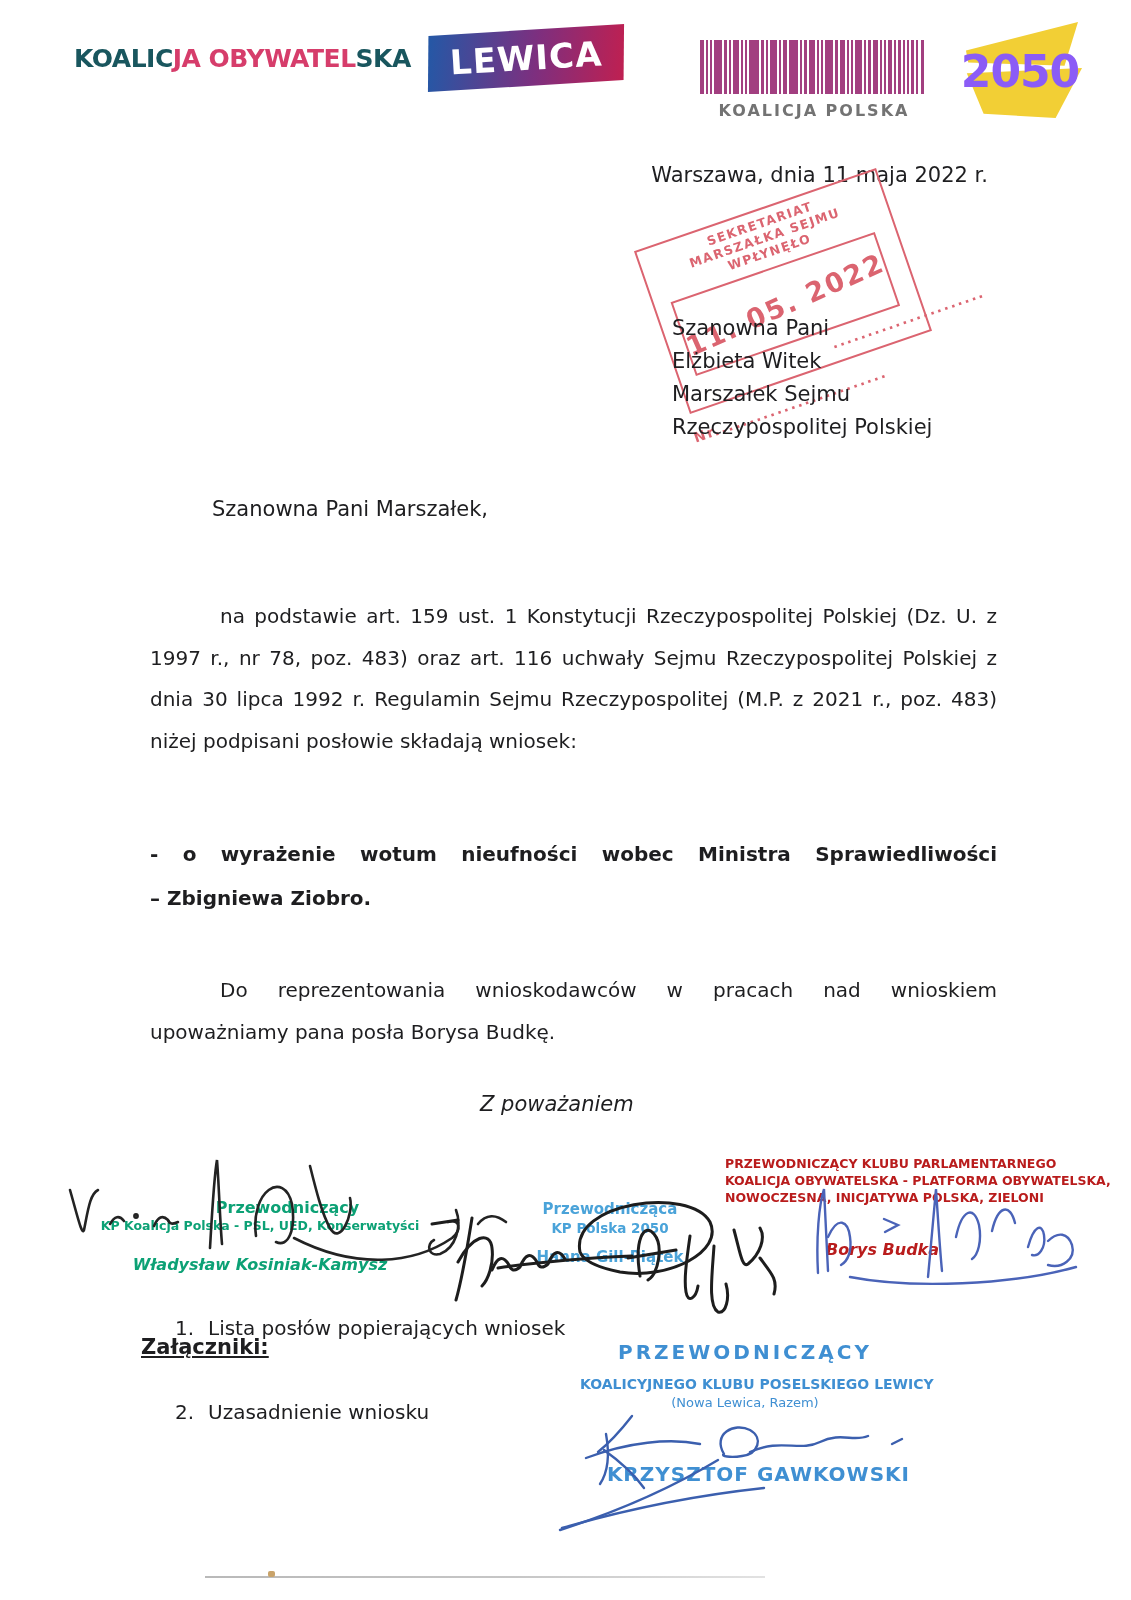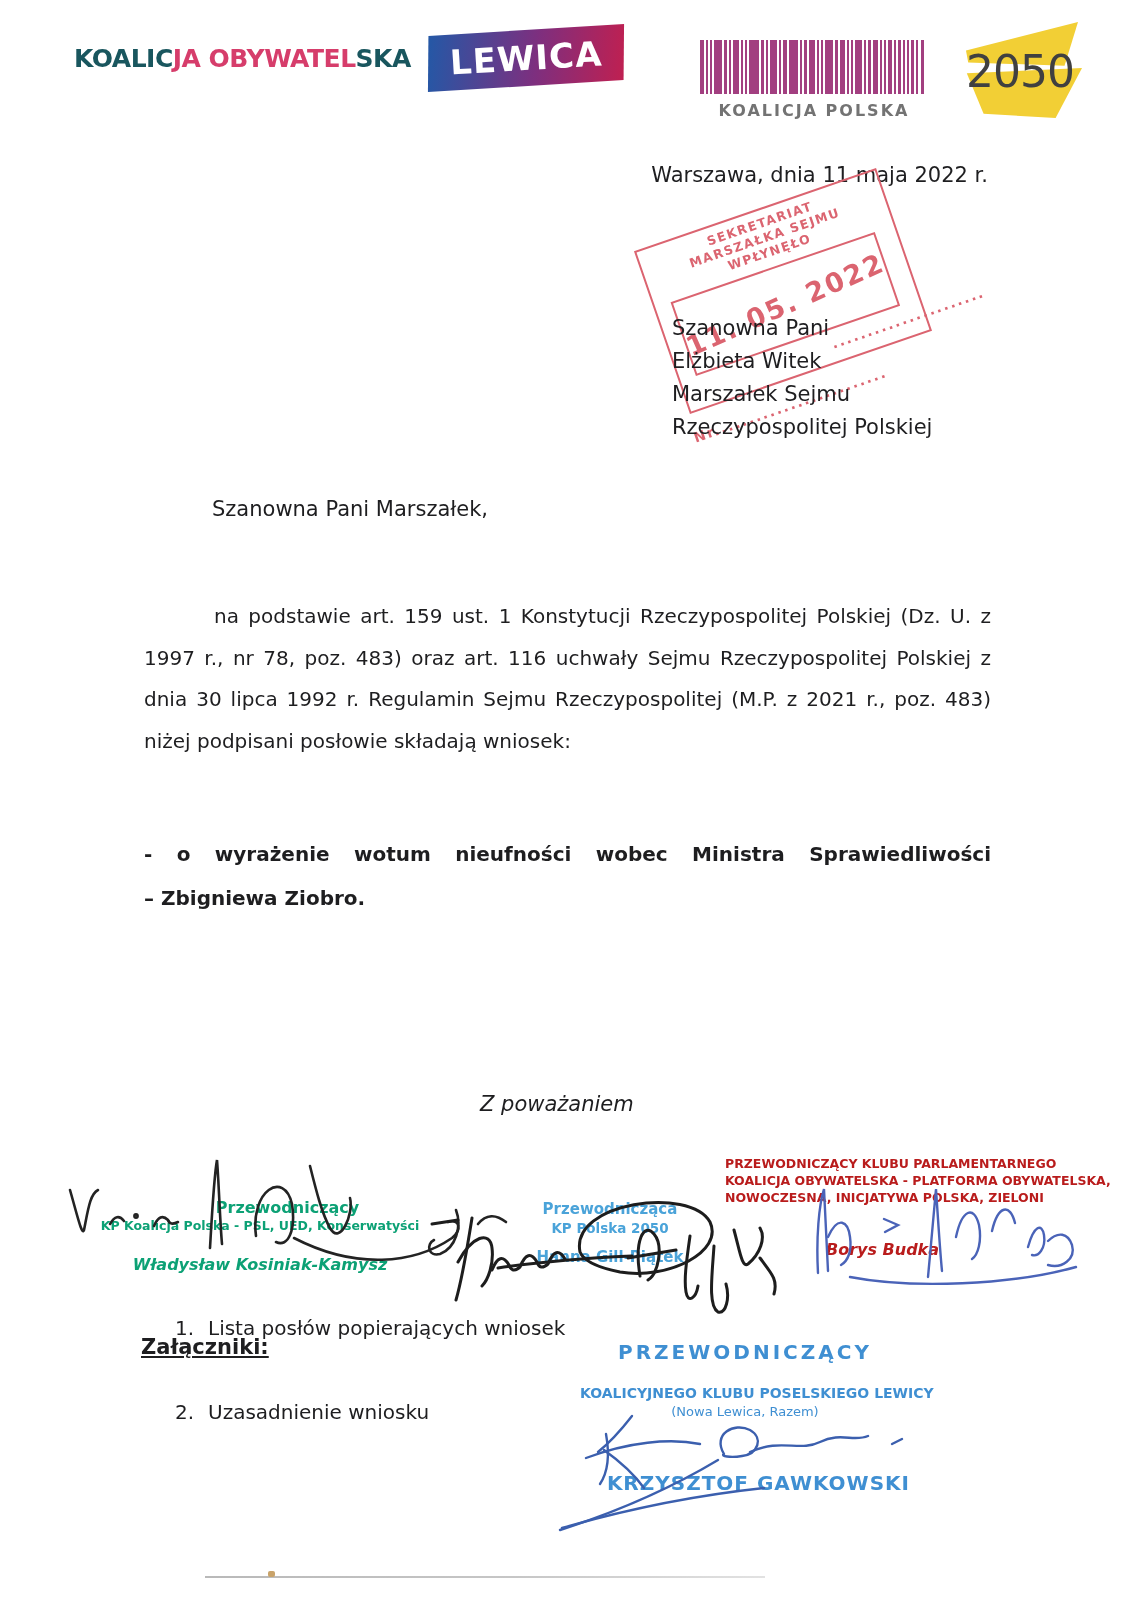--- a/index.html
+++ b/index.html
@@ -21,21 +21,21 @@
     transform:rotate(-3.5deg) skewX(-4deg);
     display:flex; align-items:center; justify-content:center;
   }
   .lewica span{color:#fff; font-size:34px; font-weight:800; letter-spacing:1px; transform:skewX(4deg);}
   .kp-block{left:700px; top:40px; width:228px; text-align:center;}
   .kp-caption{margin-top:3px; color:#737373; font-weight:bold; font-size:16px; letter-spacing:2px; white-space:nowrap;}
   .logo2050{left:952px; top:16px; width:136px; height:108px;}
   .y1,.y2{position:absolute; background:#f2cf35;}
   .y1{left:14px; top:6px; width:112px; height:46px; clip-path:polygon(0 62%,100% 0,88% 95%,2% 88%);}
   .y2{left:10px; top:52px; width:120px; height:52px; clip-path:polygon(4% 10%,100% 0,78% 96%,18% 88%);}
-  .t2050{position:absolute; left:0; top:30px; width:100%; text-align:center; font-size:44px; font-weight:400; color:#404040; letter-spacing:-1px;}
+  .t2050{position:absolute; left:0; top:30px; width:100%; text-align:center; font-size:44px; font-weight:700; color:#8b5cf6; letter-spacing:-1px;}
 
   
   .dateline{left:560px; top:163px; width:428px; text-align:right; font-size:21px;}
 
   
   .stamp{
     left:655px; top:205px; width:252px; height:168px;
     transform:rotate(-19deg); color:#db6470;
     border:2.5px solid #db6470;
   }
@@ -46,42 +46,42 @@
   }
   .stamp-date{font-size:27px; font-weight:bold; letter-spacing:2px; transform:rotate(-5deg); white-space:nowrap;}
   .stamp-dots1{position:absolute; right:-86px; bottom:-24px; font-size:14px; letter-spacing:2px; font-weight:bold;}
   .stamp-nr{position:absolute; left:-6px; bottom:-34px; font-size:14px; letter-spacing:2px; font-weight:bold; white-space:nowrap;}
 
   
   .addressee{left:672px; top:312px; font-size:21px; font-weight:normal; line-height:33px;}
 
   
   .salutation{left:212px; top:497px; font-size:21px; }
-  .para{left:144px; width:847px; font-size:20px; line-height:41.5px; text-align:justify;}
+  .para{left:150px; width:847px; font-size:20px; line-height:41.5px; text-align:justify;}
   .p1{top:596px; text-indent:70px;}
   .motion{top:832px; font-weight:bold; line-height:44px;}
   .motion .l1{text-align:justify; text-align-last:justify;}
   .p2{top:970px; text-indent:70px;}
   .closing{left:480px; top:1092px; font-size:21px; font-style:italic; white-space:nowrap;}
 
   
   .sig-left{left:85px; top:1198px; width:350px; text-align:center; color:#0ca175; font-weight:bold;}
   .sig-left .r1{font-size:16px; margin-left:55px;}
   .sig-left .r2{font-size:12.5px; margin-top:1px; white-space:nowrap;}
   .sig-left .nm{font-size:16px; font-style:italic; margin-top:22px;}
   .sig-mid{left:500px; top:1200px; width:220px; text-align:center; color:#4aa3d9; font-weight:bold;}
   .sig-mid .r1{font-size:15px;}
   .sig-mid .r2{font-size:13.5px; margin-top:2px;}
   .sig-mid .nm{font-size:15px; margin-top:12px;}
   .sig-right{left:725px; top:1155px; width:315px; text-align:center; color:#b91c1c; font-weight:bold;}
   .sig-right .r{font-size:12.5px; line-height:17px; white-space:nowrap;}
   .sig-right .nm{font-size:16px; font-style:italic; margin-top:34px;}
   .bottom-stamp{left:580px; top:1340px; width:330px; text-align:center; color:#3f8fd2; font-weight:bold;}
   .bottom-stamp .r1{font-size:20px; letter-spacing:3px;}
-  .bottom-stamp .r2{font-size:14px; margin-top:21px; white-space:nowrap;}
+  .bottom-stamp .r2{font-size:14px; margin-top:12px; white-space:nowrap;}
   .bottom-stamp .r3{font-size:13px; margin-top:3px; font-weight:normal;}
   .bottom-stamp .nm{font-size:20px; letter-spacing:1px; margin-top:52px; white-space:nowrap;text-align:right;}
 
   
   .attach-h{left:141px; top:1335px; font-size:21px; font-weight:bold; text-decoration:underline;}
   .attach-item{font-size:20px;}
   .ai1{left:175px; top:1316px;} .ai2{left:175px; top:1400px;}
   .attach-item .num{display:inline-block; width:33px;}
 
   .footline{left:205px; top:1576px; width:560px; height:2px;
@@ -181,20 +181,21 @@
 
   <div class="abs salutation">Szanowna Pani Marszałek,</div>
 
   <div class="abs para p1">na podstawie art. 159 ust. 1 Konstytucji Rzeczypospolitej Polskiej (Dz. U. z 1997 r., nr 78, poz. 483) oraz art. 116 uchwały Sejmu Rzeczypospolitej Polskiej z dnia 30 lipca 1992 r. Regulamin Sejmu Rzeczypospolitej (M.P. z 2021 r., poz. 483) niżej podpisani posłowie składają wniosek:</div>
 
   <div class="abs para motion">
     <div class="l1">- o wyrażenie wotum nieufności wobec Ministra Sprawiedliwości</div>
     <div>– Zbigniewa Ziobro.</div>
   </div>
 
+  <div class="abs para p2">Do reprezentowania wnioskodawców w pracach nad wnioskiem upoważniamy pana posła Borysa Budkę.</div>
 
   <div class="abs closing">Z poważaniem</div>
 
   <div class="abs sig-left">
     <div class="r1">Przewodniczący</div>
     <div class="r2">KP Koalicja Polska - PSL, UED, Konserwatyści</div>
     <div class="nm">Władysław Kosiniak-Kamysz</div>
   </div>
   <svg class="abs sig" style="left:58px; top:1152px;" width="460" height="165" viewBox="0 0 460 165">
     <g fill="none" stroke="#232323" stroke-width="2.6" stroke-linecap="round">

